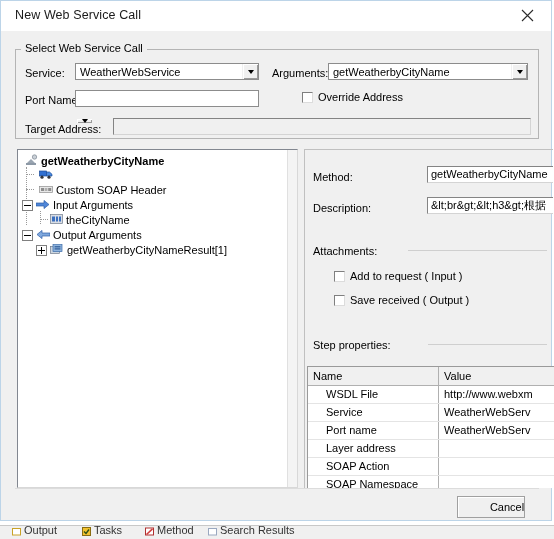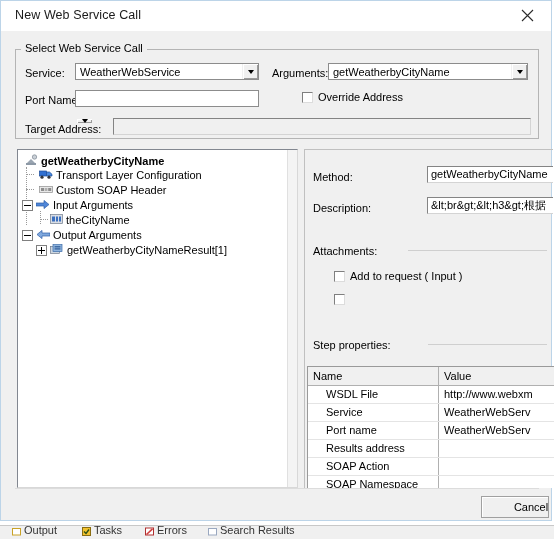--- a/index.html
+++ b/index.html
@@ -195,21 +195,21 @@
     </span>
     <span>Tasks</span>
   </div>
   <div class="ide-tab" style="left:145px;">
     <span class="ide-tabicon">
       <svg width="9" height="9" viewBox="0 0 9 9">
           <rect x="0.5" y="1" width="8" height="7" fill="#fff" stroke="#b03030"></rect>
           <path d="M1.5 7.5 L7.5 1.8" stroke="#d04040" stroke-width="1.6"></path>
         </svg>
     </span>
-    <span>Errors</span>
+    <span>Method</span>
   </div>
   <div class="ide-tab" style="left:208px;">
     <span class="ide-tabicon">
       <svg width="9" height="9" viewBox="0 0 9 9">
           <rect x="0.5" y="1.5" width="8" height="6.5" fill="#fff" stroke="#9aa8c0"></rect>
         </svg>
     </span>
     <span>Search Results</span>
   </div>
 </div>
@@ -285,21 +285,20 @@
 
     <div class="tnode" style="left:18px;top:18px;">
       <span class="ticon">
         <svg width="14" height="12" viewBox="0 0 14 12">
           <rect x="0.5" y="3" width="7" height="5" fill="#2f6fd0" stroke="#1a4a96" stroke-width=".7"></rect>
           <path d="M7.5 4 h3 l2.5 2.3 v1.7 h-5.5 z" fill="#4a8ae0" stroke="#1a4a96" stroke-width=".7"></path>
           <circle cx="3" cy="9.2" r="1.6" fill="#30343a"></circle>
           <circle cx="10" cy="9.2" r="1.6" fill="#30343a"></circle>
         </svg>
       </span>
-      <span class="tlabel">Transport Layer Configuration</span>
     </div>
 
     <div class="tnode" style="left:18px;top:33px;">
       <span class="ticon">
         <svg width="14" height="11" viewBox="0 0 14 11">
           <rect x="0.5" y="2.5" width="13" height="6" fill="#e8e8e8" stroke="#8d8d8d" stroke-width=".7"></rect>
           <rect x="2" y="4" width="3.2" height="3" fill="#8d8d8d"></rect>
           <rect x="6" y="4" width="2.4" height="3" fill="#b0b0b0"></rect>
           <rect x="9.2" y="4" width="3" height="3" fill="#8d8d8d"></rect>
         </svg>
@@ -371,20 +370,21 @@
 
     <div class="fl" style="left:7px;top:96px;">Attachments:</div>
     <div class="sep-line" style="left:102px;top:101px;width:139px;"></div>
 
     <div class="cbx-row" style="left:28px;top:121px;">
       <span class="cbx"></span>
       <span class="cbx-lbl">Add to request ( Input )</span>
     </div>
     <div class="cbx-row" style="left:28px;top:145px;">
       <span class="cbx"></span>
+      <span class="cbx-lbl">Save received ( Output )</span>
     </div>
 
     <div class="fl" style="left:7px;top:190px;">Step properties:</div>
     <div class="sep-line" style="left:122px;top:195px;width:119px;"></div>
   </div>
 
   <div id="propgrid">
     <div class="pg-head">
       <div class="hc" style="left:0;width:131px;">Name</div>
       <div class="hc" style="left:131px;width:117px;">Value</div>
@@ -403,35 +403,35 @@
     </div>
     <div class="pg-rowline" style="top:54px;"></div>
 
     <div class="pg-row" style="top:55px;">
       <div class="pg-name">Port name</div>
       <div class="pg-val">WeatherWebServ</div>
     </div>
     <div class="pg-rowline" style="top:72px;"></div>
 
     <div class="pg-row" style="top:73px;">
-      <div class="pg-name">Results address</div>
+      <div class="pg-name">Layer address</div>
       <div class="pg-val"></div>
     </div>
     <div class="pg-rowline" style="top:90px;"></div>
 
     <div class="pg-row" style="top:91px;">
       <div class="pg-name">SOAP Action</div>
       <div class="pg-val"></div>
     </div>
     <div class="pg-rowline" style="top:108px;"></div>
 
     <div class="pg-row" style="top:109px;">
       <div class="pg-name">SOAP Namespace</div>
       <div class="pg-val"></div>
     </div>
   </div>
 
   <div id="footer-sep"></div>
-  <div class="btn" style="left:480px;top:495px;width:68px;padding-left:32px;">
+  <div class="btn" style="left:456px;top:495px;width:68px;padding-left:32px;">
     <span>Cancel</span>
   </div>
 
 </div>
 
 </body></html>

